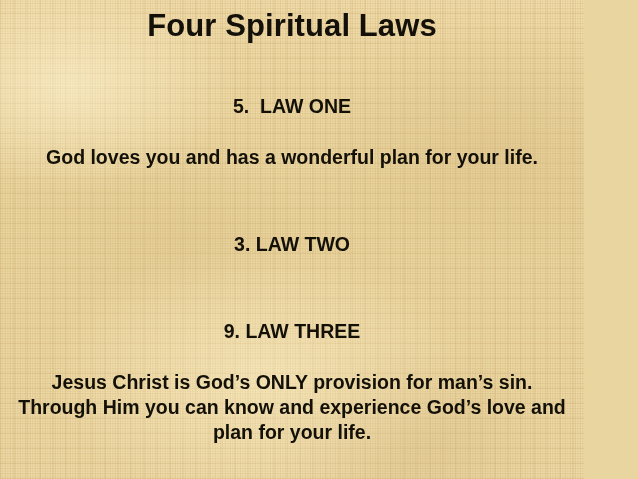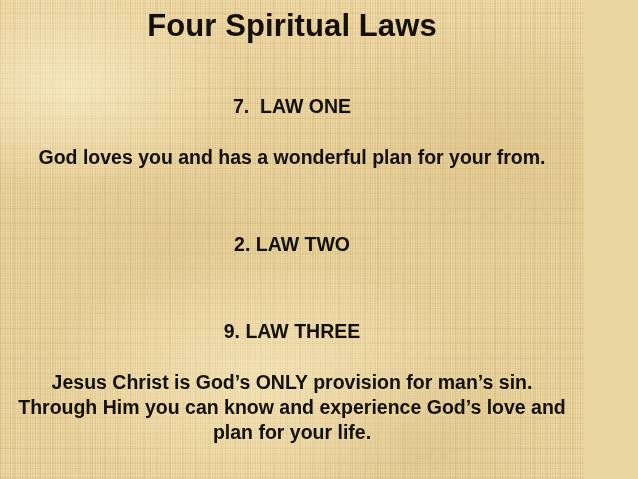--- a/index.html
+++ b/index.html
@@ -112,26 +112,26 @@
 </head>
 <body>
 
 <div id="slide">
 
   <div class="title">Four Spiritual Laws</div>
 
   <div class="laws">
 
     <div class="law-block">
-      <span class="law-heading">7.  LAW ONE</span>
-      <span class="law-body">God loves you and has a wonderful plan for your from.</span>
+      <span class="law-heading">5.  LAW ONE</span>
+      <span class="law-body">God loves you and has a wonderful plan for your life.</span>
     </div>
 
     <div class="law-block">
-      <span class="law-heading">2. LAW TWO</span>
+      <span class="law-heading">3. LAW TWO</span>
     </div>
 
     <div class="law-block">
       <span class="law-heading">9. LAW THREE</span>
       <span class="law-body">Jesus Christ is God’s ONLY provision for man’s sin.
 Through Him you can know and experience God’s love and
 plan for your life.</span>
     </div>
 
   </div>

